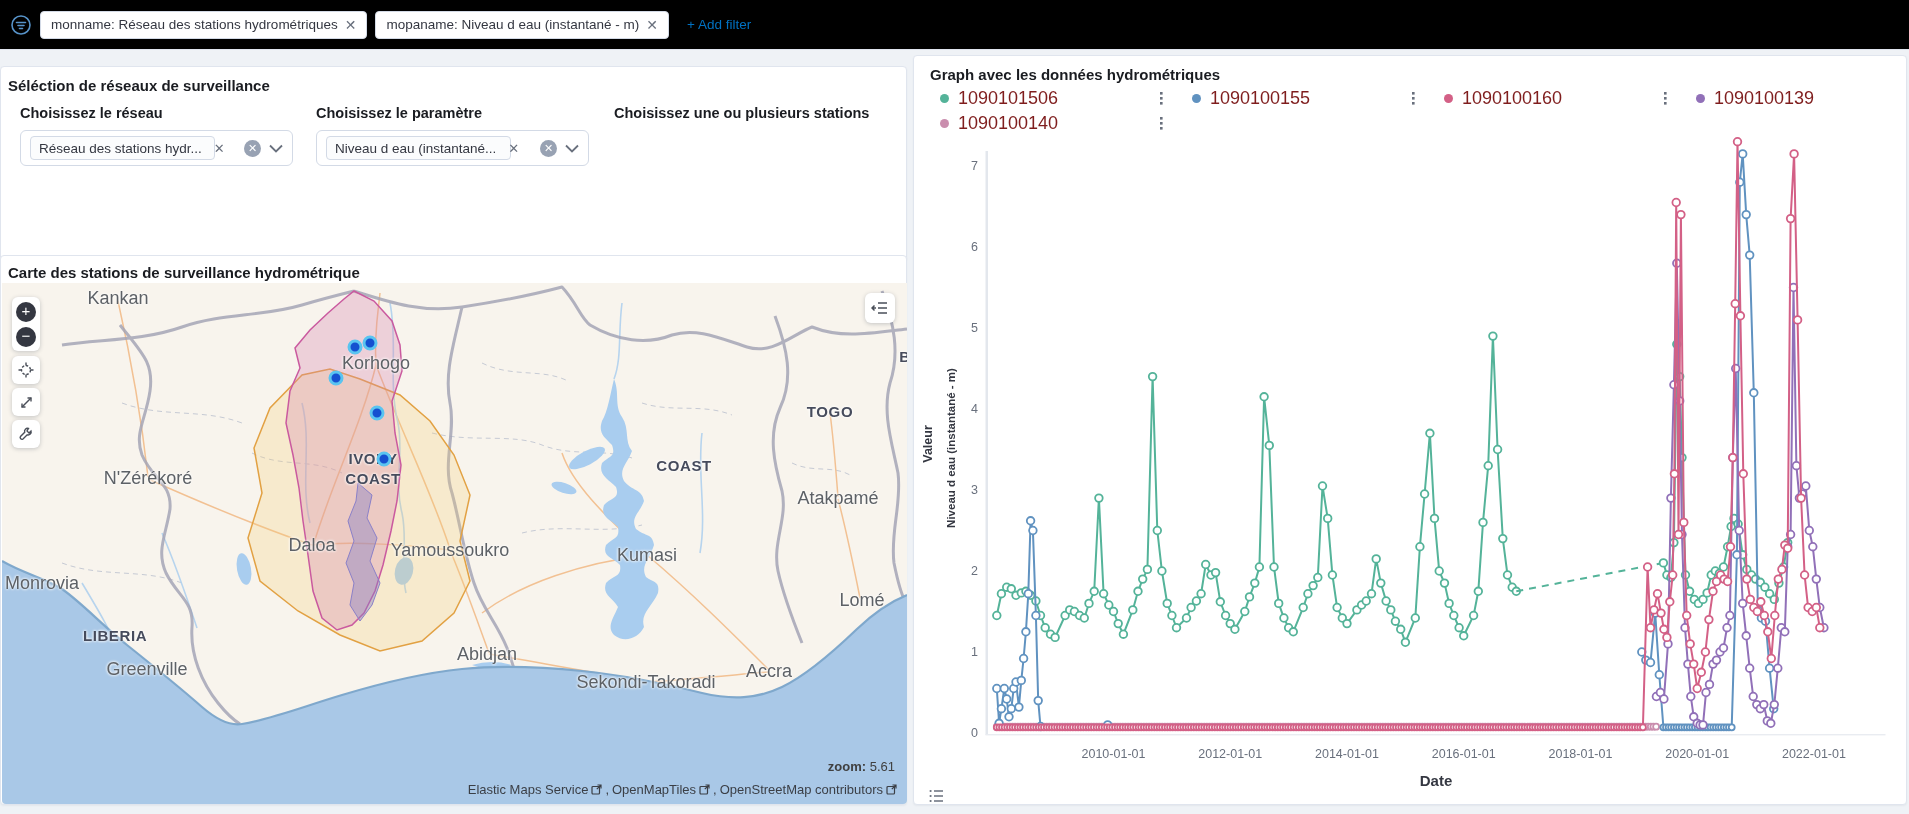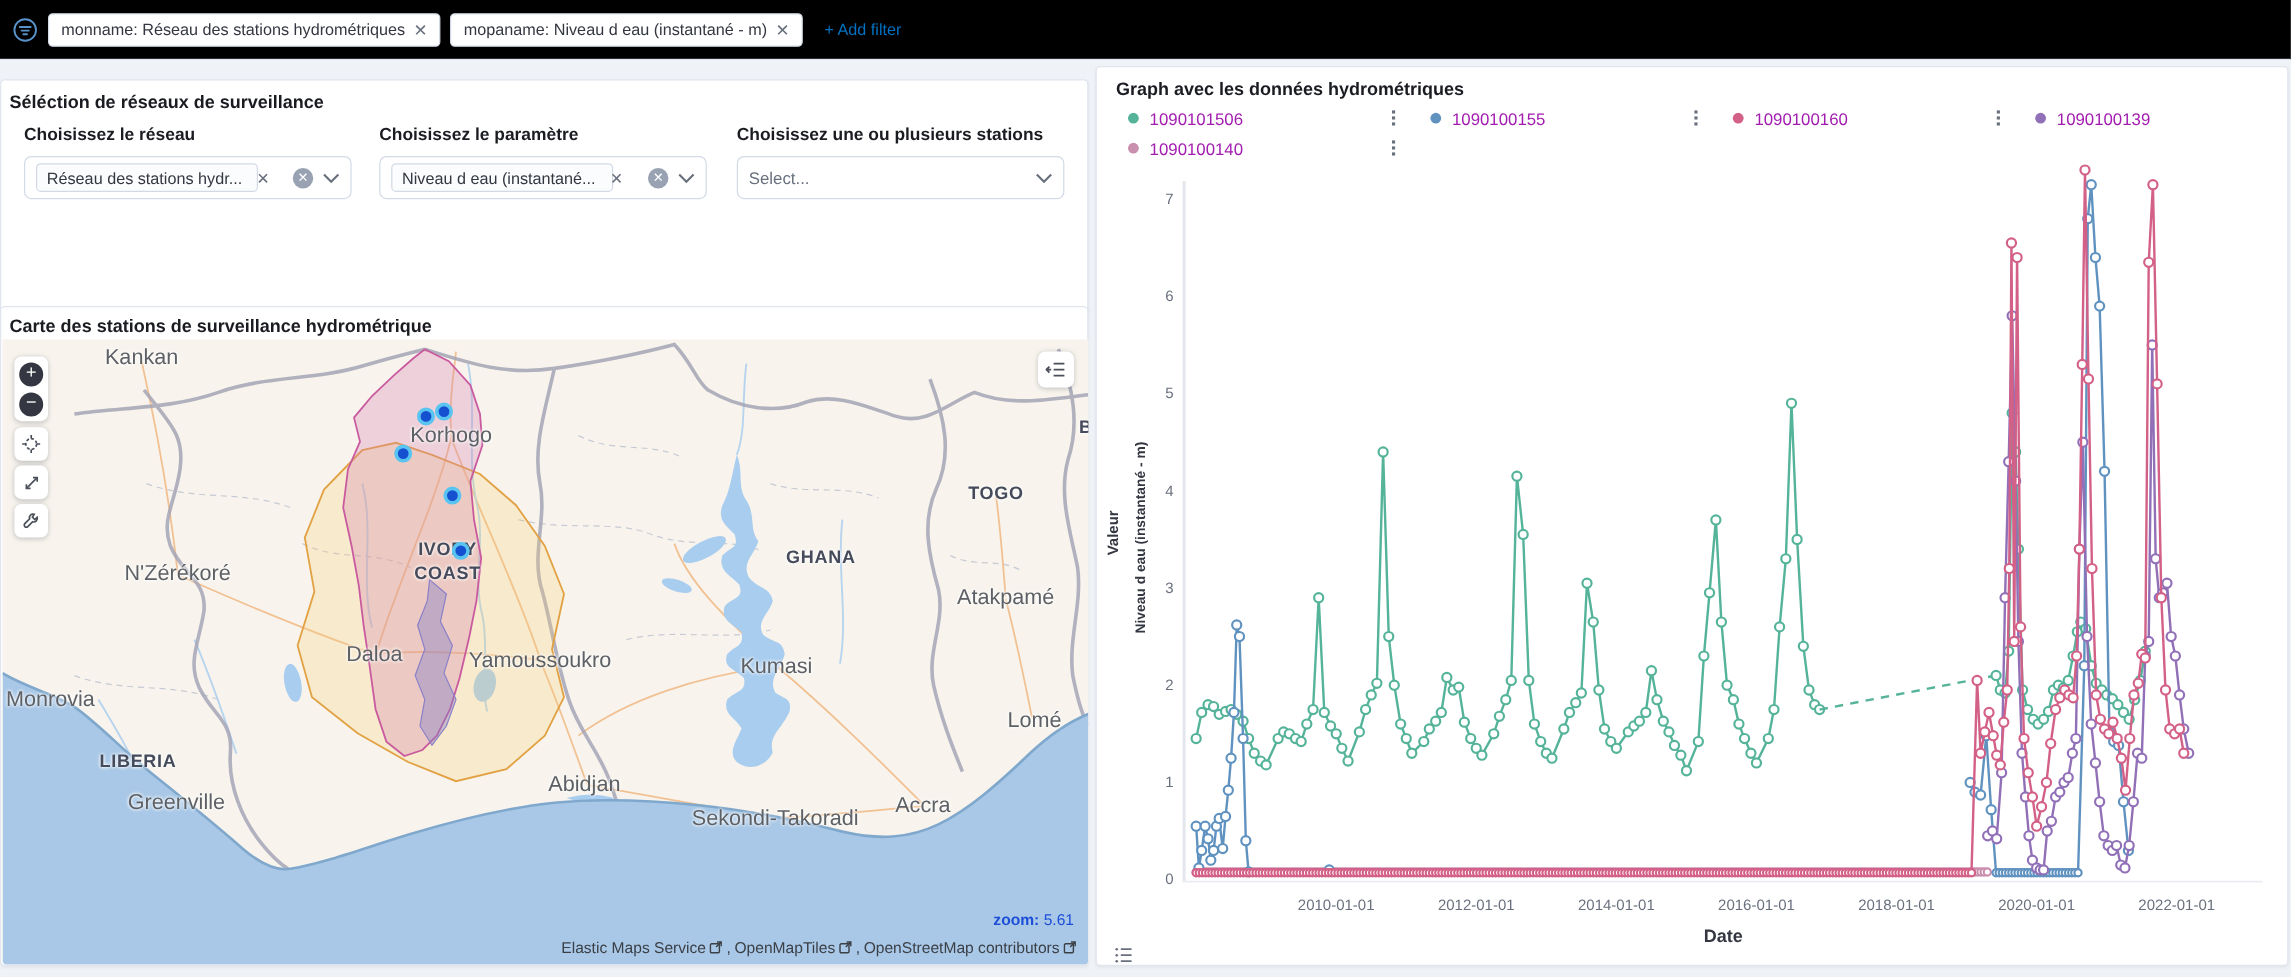--- a/index.html
+++ b/index.html
@@ -28,31 +28,31 @@
   #map-wrap { position:absolute; left:1px; top:27px; width:905px; height:521px; overflow:hidden; background:#f8f4ed; border-radius:0 0 4px 4px; }
   .map-label-city { position:absolute; transform:translate(-50%,-50%); font-size:18px; color:#5d6166; white-space:nowrap; text-shadow:0 0 3px #fff,0 0 3px #fff; }
   .map-label-country { position:absolute; transform:translate(-50%,-50%); font-size:15px; font-weight:bold; letter-spacing:.6px; color:#464b5c; text-align:center; text-shadow:0 0 3px #fff,0 0 3px #fff; }
   .map-label-country.wrap { width:66px; white-space:normal; line-height:1.35; }
   .station-dot { position:absolute; width:15px; height:15px; border-radius:50%; background:#1550d0; border:3px solid #5ac4f0; transform:translate(-50%,-50%); cursor:pointer; }
   .map-ctl-card { position:absolute; left:10px; background:#fff; border-radius:6px; box-shadow:0 1px 4px rgba(40,50,70,.25); display:flex; flex-direction:column; align-items:center; justify-content:center; }
   #zoom-card { top:14px; width:28px; height:54px; gap:5px; }
   .zoom-circle { width:20px; height:20px; border-radius:50%; background:#343741; color:#fff; font-size:15px; line-height:18px; text-align:center; cursor:pointer; }
   .map-sq-btn { position:absolute; left:10px; width:28px; height:28px; background:#fff; border-radius:6px; box-shadow:0 1px 4px rgba(40,50,70,.25); display:flex; align-items:center; justify-content:center; cursor:pointer; color:#4a4f59; }
   #collapse-btn { position:absolute; right:12px; top:10px; width:30px; height:30px; left:auto; }
-  #map-zoom-readout { position:absolute; right:12px; bottom:30px; font-size:13px; color:#1d4ed8;text-align:right; }
+  #map-zoom-readout { position:absolute; right:12px; bottom:30px; font-size:13px; color:#404040;text-align:right; }
   #map-zoom-readout b { font-weight:bold; }
   #map-attrib { position:absolute; right:10px; bottom:7px; font-size:13px; color:#3b3f46; display:flex; align-items:center; gap:3px; white-space:nowrap; }
   .attrib-link { display:inline-flex; align-items:center; gap:3px; cursor:pointer; }
   
   #panel-chart { left:913px; top:55px; width:994px; height:750px; }
   #panel-chart .panel-title { position:absolute; left:16px; top:10px; }
   #chart-legend { position:absolute; left:26px; top:32px; display:grid; grid-template-columns:repeat(4,252px); row-gap:4px; }
   .legend-item { display:flex; align-items:center; height:21px; padding-right:26px; cursor:pointer; }
   .legend-dot { width:9px; height:9px; border-radius:50%; margin-right:9px; flex:none; }
-  .legend-label { font-size:14px; color:#a21caf; }
+  .legend-label { font-size:18px; color:#7f1d1d; }
   .legend-kebab { margin-left:auto; cursor:pointer; display:flex; }
   #chart-svg { position:absolute; left:0; top:0; }
   .rot-label { position:absolute; transform:translate(-50%,-50%) rotate(-90deg); white-space:nowrap; font-weight:bold; color:#343741; }
   #valeur-label { left:14px; top:388px; font-size:12.5px; }
   #inner-axis-label { left:37px; top:392px; font-size:11.5px; }
   #date-label { position:absolute; left:522px; top:716px; transform:translateX(-50%); font-size:15px; font-weight:bold; color:#343741; }
   #legend-toggle { position:absolute; left:12px; top:730px; width:20px; height:20px; display:flex; align-items:center; justify-content:center; color:#69707d; cursor:pointer; border-radius:3px; }
 </style>
 </head>
 <body>
@@ -105,28 +105,20 @@
           <span class="combo-right">
             <span class="clear-btn">✕</span>
             <svg width="14" height="9" viewBox="0 0 14 9" fill="none" stroke="#69707d" stroke-width="1.8">
               <path d="M1 1.5 7 7.5 13 1.5"></path>
             </svg>
           </span>
         </div>
       </div>
       <div class="field" style="left:613px">
         <div class="field-label">Choisissez une ou plusieurs stations</div>
-        <div class="combo">
-          <span class="combo-placeholder">Select...</span>
-          <span class="combo-right">
-            <svg width="14" height="9" viewBox="0 0 14 9" fill="none" stroke="#69707d" stroke-width="1.8">
-              <path d="M1 1.5 7 7.5 13 1.5"></path>
-            </svg>
-          </span>
-        </div>
       </div>
     </div>
 </div>
 
 <div id="panel-map" class="panel">
   <div class="panel-title">Carte des stations de surveillance hydrométrique</div>
   <div id="map-wrap">
     <svg id="map-svg" width="905" height="521" viewBox="0 0 905 521">
       <rect x="0" y="0" width="905" height="521" fill="#f8f4ed"></rect>
 
@@ -201,21 +193,21 @@
         <div class="map-label-city" style="left:40px;top:300px">Monrovia</div>
         <div class="map-label-city" style="left:145px;top:386px">Greenville</div>
         <div class="map-label-city" style="left:485px;top:371px">Abidjan</div>
         <div class="map-label-city" style="left:644px;top:399px">Sekondi-Takoradi</div>
         <div class="map-label-city" style="left:645px;top:272px">Kumasi</div>
         <div class="map-label-city" style="left:767px;top:388px">Accra</div>
         <div class="map-label-city" style="left:836px;top:215px">Atakpamé</div>
         <div class="map-label-city" style="left:860px;top:317px">Lomé</div>
         <div class="map-label-country" style="left:113px;top:352px">LIBERIA</div>
         <div class="map-label-country wrap" style="left:371px;top:186px">IVORY COAST</div>
-        <div class="map-label-country" style="left:682px;top:182px">GHANA</div>
+        <div class="map-label-country" style="left:682px;top:182px">COAST</div>
         <div class="map-label-country" style="left:828px;top:128px">TOGO</div>
         <div class="map-label-country" style="left:922px;top:73px">BENIN</div>
       </div>
     <div id="map-stations">
         <div class="station-dot" style="left:353px;top:64px"></div>
         <div class="station-dot" style="left:368px;top:60px"></div>
         <div class="station-dot" style="left:334px;top:95px"></div>
         <div class="station-dot" style="left:375px;top:130px"></div>
         <div class="station-dot" style="left:382px;top:176px"></div>
       </div>

